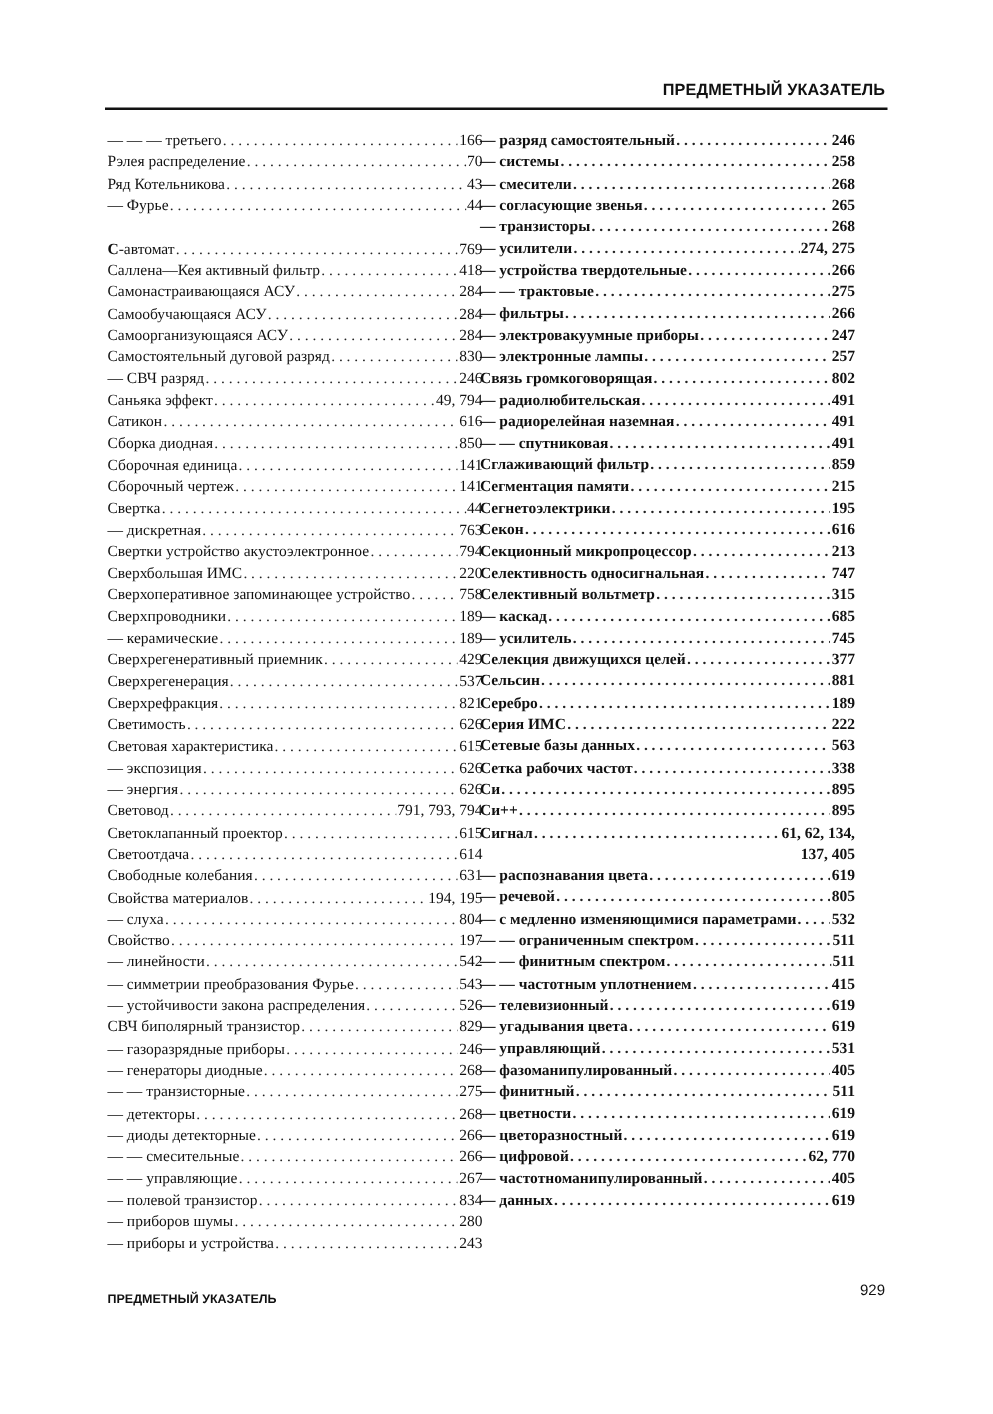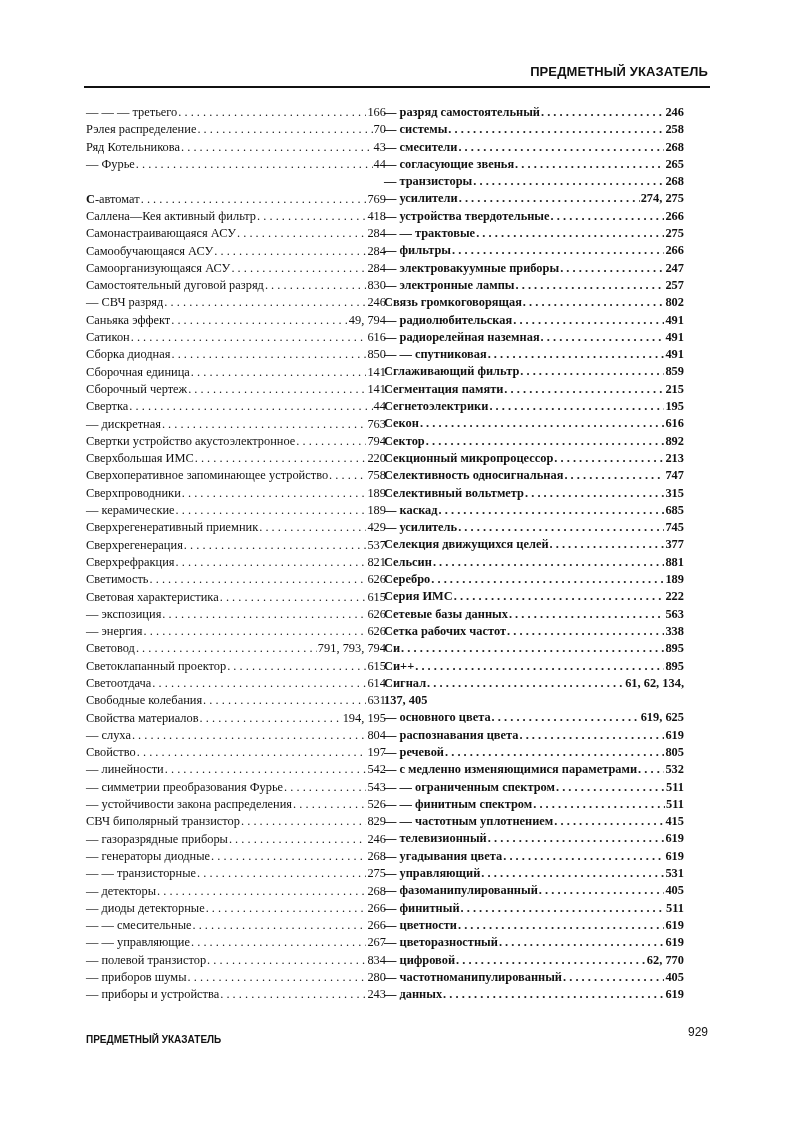--- a/index.html
+++ b/index.html
@@ -10,21 +10,21 @@
   .header-rule { position: absolute; left: 84px; right: 84px; top: 86px; height: 2px; background: #111; }
   .col { position: absolute; top: 104px; width: 300px; }
   .col-left { left: 86px; }
   .col-right { left: 384px; font-weight: bold; }
   .entry { display: flex; align-items: baseline; font-size: 12.4px; line-height: 17.3px; height: 17.3px; white-space: nowrap; }
   .entry .term { flex: 0 0 auto; }
   .entry .term b { font-weight: bold; }
   .entry .leader { flex: 1 1 auto; overflow: hidden; margin: 0 1px; letter-spacing: 2.2px; color: #222; }
   .entry .leader::before { content: ". . . . . . . . . . . . . . . . . . . . . . . . . . . . . . . . . . . . . . . . . . . . . . . . . . . . . . . . . . . . . . . ."; letter-spacing: 0; }
   .entry .pages { flex: 0 0 auto; }
-  .cont { font-size: 12.4px; line-height: 17.3px; height: 17.3px; }
+  .cont { text-align: right; font-size: 12.4px; line-height: 17.3px; height: 17.3px; }
   .gap { height: 17.5px; }
   .footer-title { position: absolute; left: 86px; top: 1034px; font-family: "Liberation Sans", sans-serif;
          font-weight: bold; font-size: 10px; }
   .page-number { position: absolute; right: 86px; top: 1025px; font-family: "Liberation Sans", sans-serif; font-size: 12px; }
 </style>
 </head>
 <body>
 
 <div class="header-title">ПРЕДМЕТНЫЙ УКАЗАТЕЛЬ</div>
 <div class="header-rule"></div>
@@ -377,25 +377,20 @@
       <span class="term">Сегнетоэлектрики</span>
       <span class="leader"></span>
       <span class="pages">195</span>
     </div>
     <div class="entry">
       <span class="term">Секон</span>
       <span class="leader"></span>
       <span class="pages">616</span>
     </div>
     <div class="entry">
-      <span class="term">Сектор</span>
-      <span class="leader"></span>
-      <span class="pages">892</span>
-    </div>
-    <div class="entry">
       <span class="term">Секционный микропроцессор</span>
       <span class="leader"></span>
       <span class="pages">213</span>
     </div>
     <div class="entry">
       <span class="term">Селективность односигнальная</span>
       <span class="leader"></span>
       <span class="pages">747</span>
     </div>
     <div class="entry">
@@ -452,25 +447,20 @@
       <span class="term">Си++</span>
       <span class="leader"></span>
       <span class="pages">895</span>
     </div>
     <div class="entry">
       <span class="term">Сигнал</span>
       <span class="leader"></span>
       <span class="pages">61, 62, 134,</span>
     </div>
     <div class="cont">137, 405</div>
-    <div class="entry">
-      <span class="term">— основного цвета</span>
-      <span class="leader"></span>
-      <span class="pages">619, 625</span>
-    </div>
     <div class="entry">
       <span class="term">— распознавания цвета</span>
       <span class="leader"></span>
       <span class="pages">619</span>
     </div>
     <div class="entry">
       <span class="term">— речевой</span>
       <span class="leader"></span>
       <span class="pages">805</span>
     </div>

